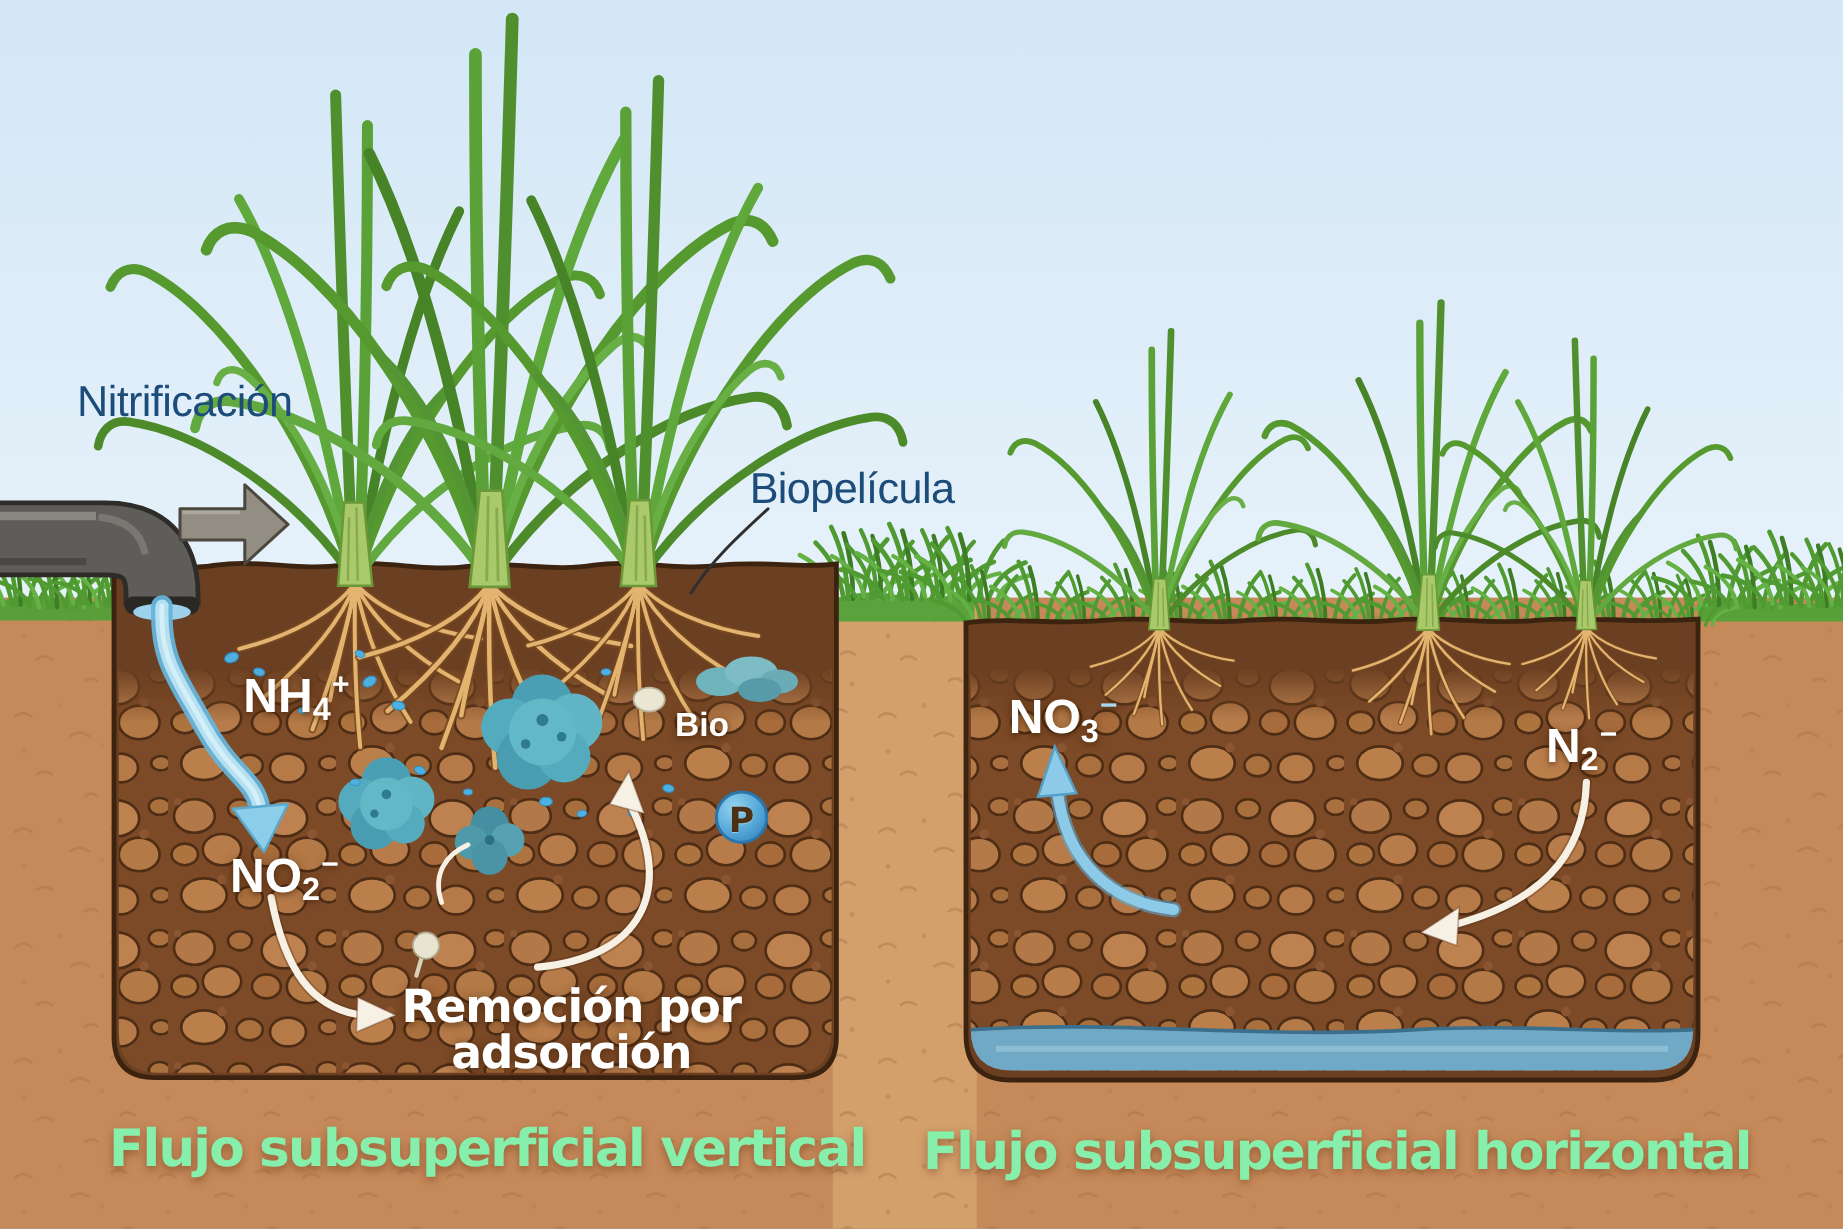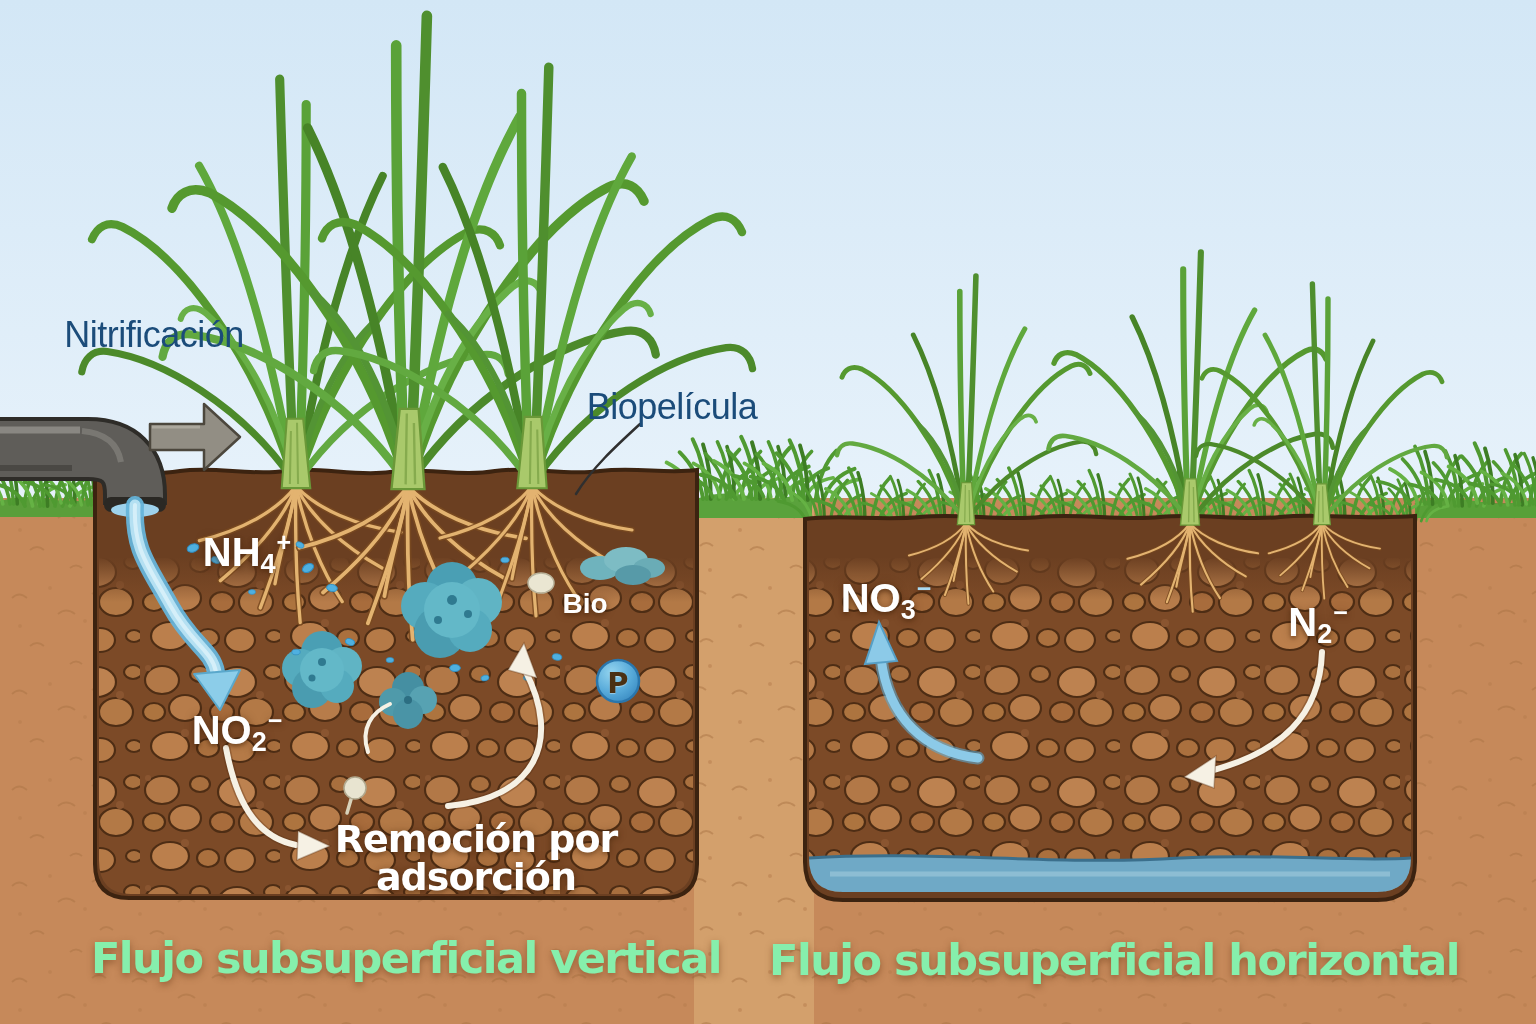--- a/index.html
+++ b/index.html
@@ -327,25 +327,25 @@
     <path d="M135,505 C133,550 148,565 170,605 C192,645 212,650 216,672" stroke="#b4e0f2" stroke-width="11"></path>
     <path d="M135,505 C133,550 148,565 170,605 C192,645 212,650 216,672" stroke="#ddf2fa" stroke-width="4" opacity="0.8"></path>
     <path d="M194,674 L240,670 L220,710 Z" fill="#8ccde9" stroke="#5aa8cc" stroke-width="2" stroke-linejoin="round"></path>
   </g>
 </svg>
 
 <div class="lbl blue" style="left:154px;top:316px">
   <div>Nitrificación</div>
 </div>
 
-<div class="lbl blue" style="left:672px;top:388px">
+<div class="lbl blue" style="left:710px;top:388px">
   <span>Biopelícula</span>
 </div>
 
-<div class="lbl chem" style="left:247px;top:528px">
+<div class="lbl chem" style="left:247px;top:556px">
   <span>NH</span><span class="s">4</span><span class="p">+</span>
 </div>
 
 <div class="lbl chem" style="left:237px;top:706px">
   <span>NO</span><span class="s">2</span><span class="p">−</span>
 </div>
 
 <div class="lbl chem small" style="left:585px;top:588px">
   <span>Bio</span>
 </div>

